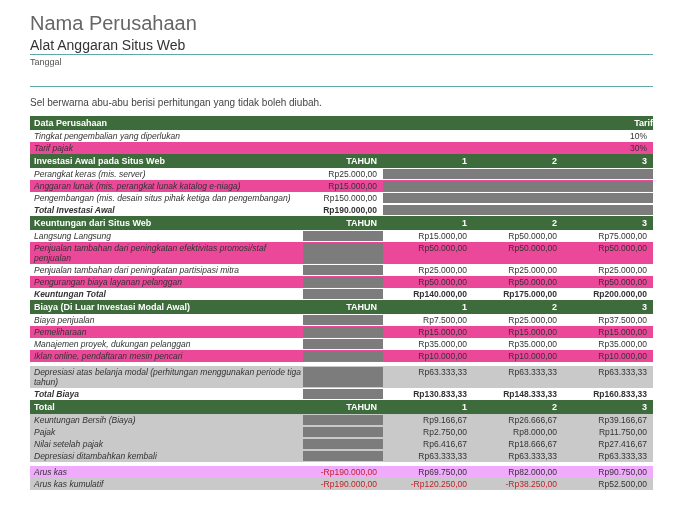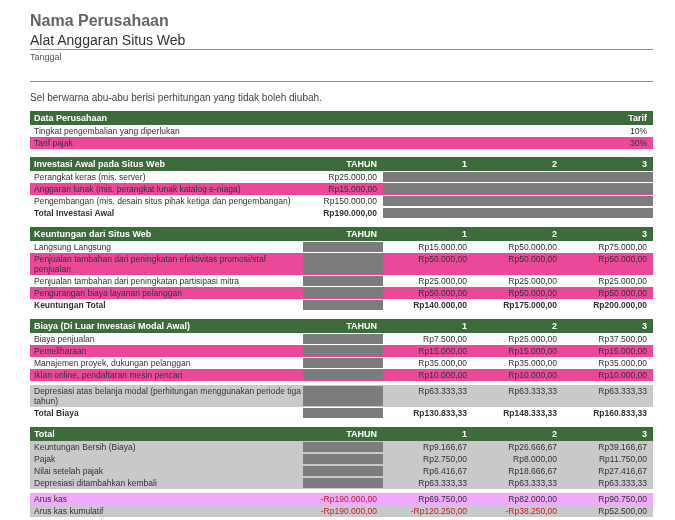--- a/index.html
+++ b/index.html
@@ -6,48 +6,48 @@
   body {
     font-family: Arial, Helvetica, sans-serif;
     background: #fff;
     width: 675px;
     height: 520px;
     overflow: hidden;
     padding: 12px 22px 12px 30px;
     font-size: 9px;
     color: #333;
   }
-  .company-name { font-size: 16px; color: #666; font-weight: 700; margin-bottom: 2px; }
+  .company-name { font-size: 20px; color: #666; font-weight: 400; margin-bottom: 2px; }
   .tool-title { font-size: 14px; color: #333; font-weight: 400; margin-bottom: 1px; }
   .date-label { font-size: 9px; color: #555; margin-bottom: 19px; }
   .hr-teal { height: 1px; background: #5fa8a8; margin-bottom: 2px; }
   .hr-teal2 { height: 1px; background: #5fa8a8; margin-bottom: 10px; }
   .note { font-size: 10px; color: #444; margin-bottom: 8px; }
   .sec-header {
     background: #3e6b3c;
     color: #fff;
     font-weight: bold;
     font-size: 9px;
     display: flex;
     padding: 2px 0 2px 4px;
   }
   .sec-header .col-label { flex: 1; }
-  .sec-header .col-tarif { width: 70px; text-align: right; padding-right: 6px; }
+  .sec-header .col-tarif { width: 70px; text-align: right; }
   .sec-header .col-tahun { width: 80px; text-align: right; padding-right: 6px; }
   .sec-header .col-yr { width: 90px; text-align: right; padding-right: 6px; }
   .row { display: flex; padding: 1px 0 1px 4px; font-size: 8.5px; }
   .row.alt { background: #ec4899; }
   .row.total { font-weight: bold; }
-  .row .col-label { flex: 1; }
+  .row .col-label { flex: 1; font-style: italic; }
   .row .col-tarif { width: 70px; text-align: right; padding-right: 6px; }
   .row .col-tahun { width: 80px; text-align: right; padding-right: 6px; }
   .row .col-yr { width: 90px; text-align: right; padding-right: 6px; }
   .row .col-yr.gray { background: #7c7c7c; }
   .row .col-tarif.grayval { color: #333; }
-  .section { margin-bottom: 8px; }
+  .section { }
   .neg { color: #c0202a; }
 </style>
 </head>
 <body>
 
 <div class="company-name">Nama Perusahaan</div>
 <div class="tool-title">Alat Anggaran Situs Web</div>
 <div class="hr-teal"></div>
 <div class="date-label">Tanggal</div>
 <div class="hr-teal2"></div>

